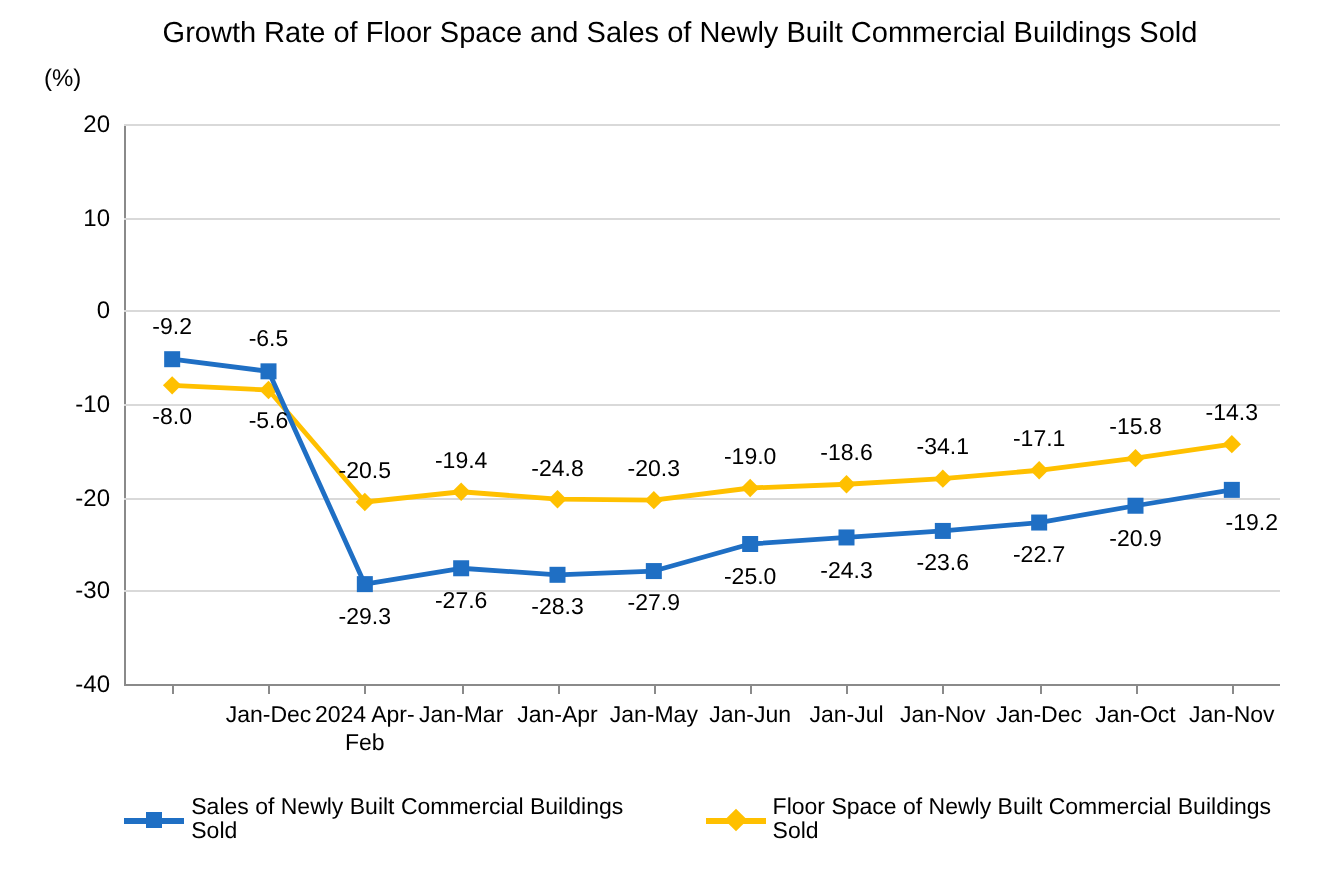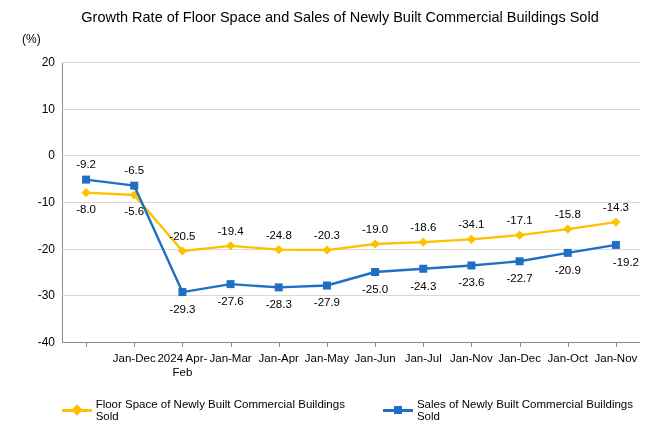--- a/index.html
+++ b/index.html
@@ -240,27 +240,27 @@
       <div class="dlabel" style="left: 361.25px; top: 223.733px;">-24.3</div>
       <div class="dlabel" style="left: 409.417px; top: 220.467px;">-23.6</div>
       <div class="dlabel" style="left: 457.583px; top: 216.267px;">-22.7</div>
       <div class="dlabel" style="left: 505.75px; top: 207.867px;">-20.9</div>
       <div class="dlabel" style="left: 563.917px; top: 199.933px;">-19.2</div>
     </div>
 
   <div id="legend">
     <div class="legend-item">
       <span class="legend-swatch">
+        <span class="lline" id="lline1" style="background: rgb(31, 111, 196);"></span>
+          <span class="lmark" id="lmark1" style="background: rgb(31, 111, 196);"></span>
+      </span>
+      <span>Sales of Newly Built Commercial Buildings Sold</span>
+    </div>
+    <div class="legend-item">
+      <span class="legend-swatch">
         <span class="lline" id="lline0" style="background: rgb(255, 192, 0);"></span>
           <span class="lmark" id="lmark0" style="background: rgb(255, 192, 0); transform: rotate(45deg);"></span>
       </span>
       <span>Floor Space of Newly Built Commercial Buildings Sold</span>
     </div>
-    <div class="legend-item">
-      <span class="legend-swatch">
-        <span class="lline" id="lline1" style="background: rgb(31, 111, 196);"></span>
-          <span class="lmark" id="lmark1" style="background: rgb(31, 111, 196);"></span>
-      </span>
-      <span>Sales of Newly Built Commercial Buildings Sold</span>
-    </div>
   </div>
 
 </div>
 
 </body></html>

